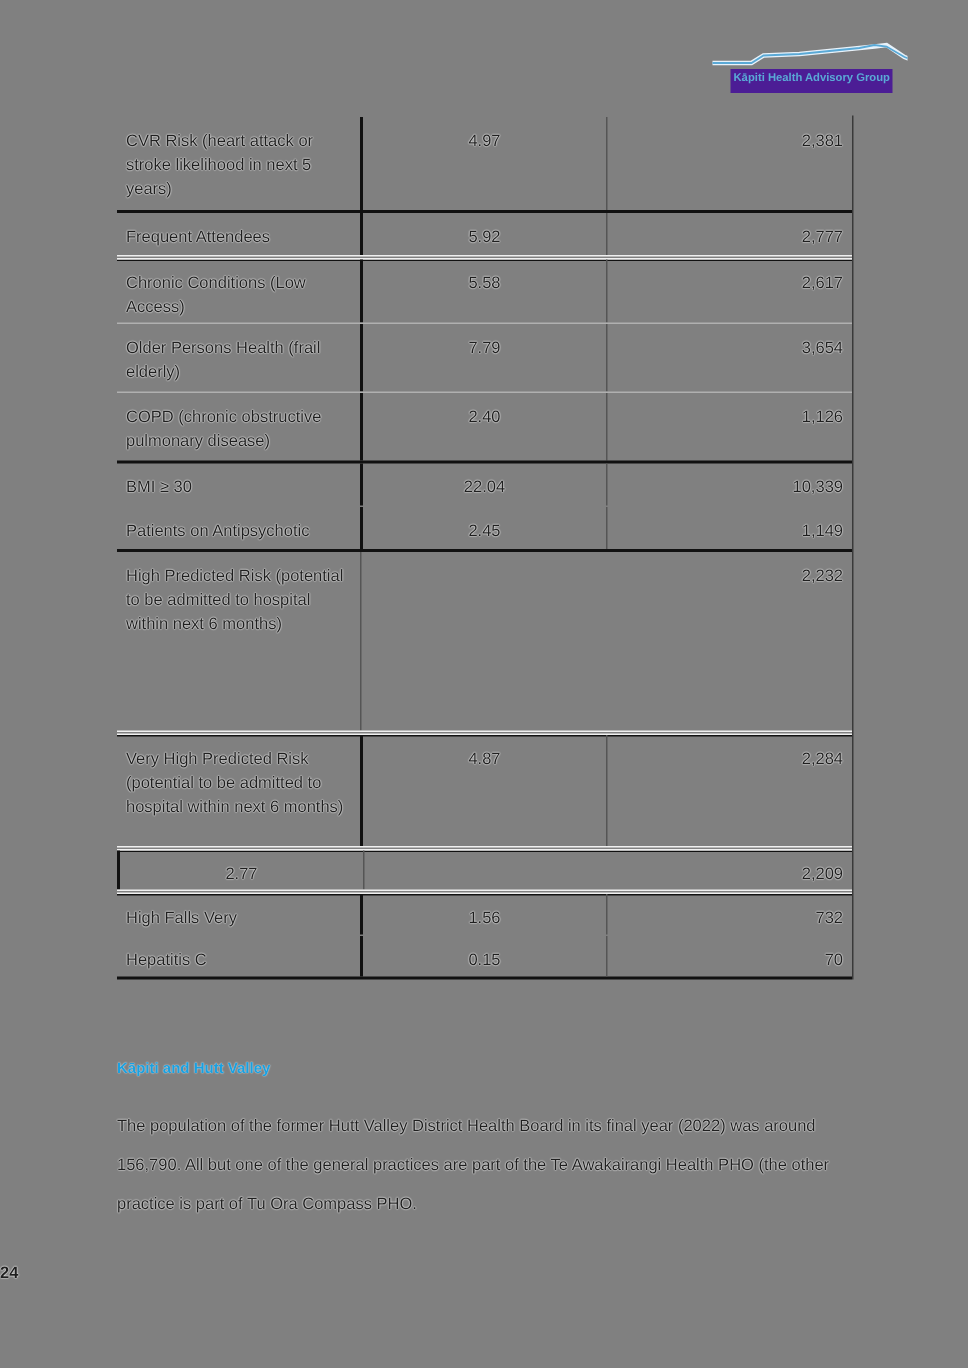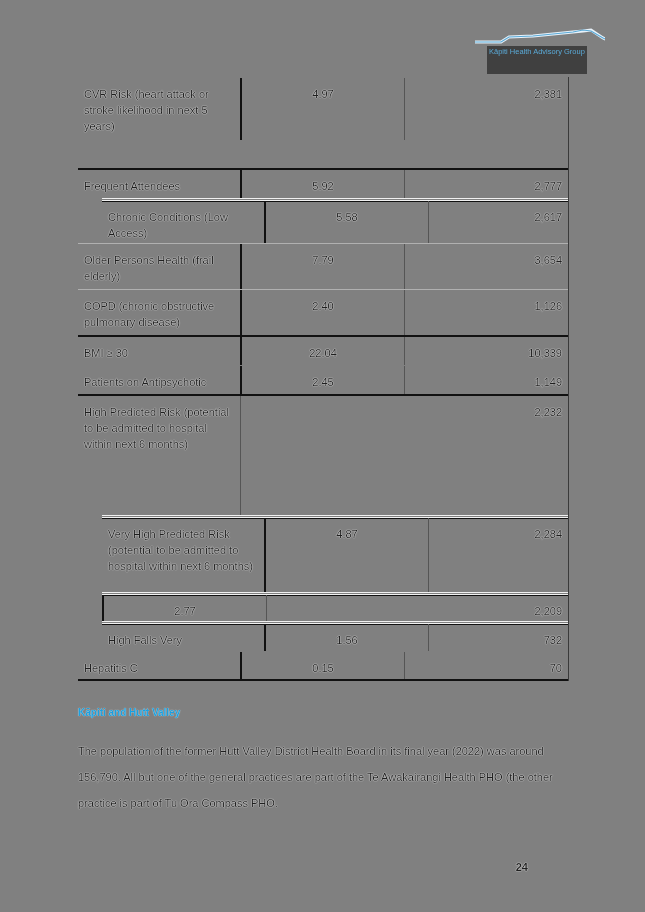--- a/index.html
+++ b/index.html
@@ -28,43 +28,44 @@
     }
     .logo svg {
       position: absolute;
       left: 0;
       top: 0;
     }
     .logo-text {
       position: absolute;
       left: 14px;
       top: 22px;
-      height: 28px;
+      height: 16px;
       padding: 0 2px;
-      background: #404040;
+      background: #4c1d95;
       color: #5aa9d6;
       font-size: 7.5px;
       line-height: 12px;
       white-space: nowrap;
+      font-weight: bold;
     }
     
     .table {
       position: absolute;
       left: 78px;
       top: 77px;
       width: 490px;
       border-right: 1px solid #3a3a3a;
     }
     .row {
       display: flex;
       position: relative;
       box-sizing: border-box;
     }
     .row.border-thick { border-top: 2px solid #111; }
-    .row.border-double { border-top: 3px double #f0f0f0; box-shadow: inset 0 1px 0 #111; margin-left: 24px; }
+    .row.border-double { border-top: 3px double #f0f0f0; box-shadow: inset 0 1px 0 #111; }
     .row.border-thin { border-top: 1px solid #b0b0b0; }
     .row.border-none { border-top: 1px solid transparent; }
     .row.last { border-bottom: 2px solid #111; }
     .cell {
       box-sizing: border-box;
       font-size: 11px;
       line-height: 16px;
       padding: 8px 6px 6px 6px;
     }
     .cell.label {
@@ -97,44 +98,43 @@
       top: 738px;
       width: 495px;
       font-size: 11px;
       line-height: 26px;
     }
     .page-number {
       position: absolute;
       left: 0;
       width: 528px;
       top: 843px;
-      text-align: right;
+      text-align: left;
       font-size: 11px;
       font-weight: bold;
-      margin-top: 18px;
     }
   </style>
 </head>
 <body>
 
 <div class="logo">
   <svg width="132" height="22" viewBox="0 0 132 22">
     <polyline points="2,18 28,18 36,13 60,12 80,10 100,8 110,7 118,6 130,14 140,18" fill="none" stroke="#e8f2fa" stroke-width="3"></polyline>
     <polyline points="2,18 28,18 36,13 60,12 80,10 100,8 110,6 118,7 130,14 140,18" fill="none" stroke="#5aa9d6" stroke-width="1.2"></polyline>
   </svg>
   <div class="logo-text">Kāpiti Health Advisory Group</div>
 </div>
 
 <div class="table">
   <div class="row border-none" style="height:63px;">
     <div class="cell label halo">CVR Risk (heart attack or stroke likelihood in next 5 years)</div>
     <div class="cell val1 halo">4.97</div>
     <div class="cell val2 halo">2,381</div>
   </div>
-  <div class="row border-thick" style="height:30px;margin-top:28px;">
+  <div class="row border-thick" style="height:30px;">
     <div class="cell label halo">Frequent Attendees</div>
     <div class="cell val1 halo">5.92</div>
     <div class="cell val2 halo">2,777</div>
   </div>
   <div class="row border-double" style="height:45px;">
     <div class="cell label halo">Chronic Conditions (Low Access)</div>
     <div class="cell val1 halo">5.58</div>
     <div class="cell val2 halo">2,617</div>
   </div>
   <div class="row border-thin" style="height:46px;">

